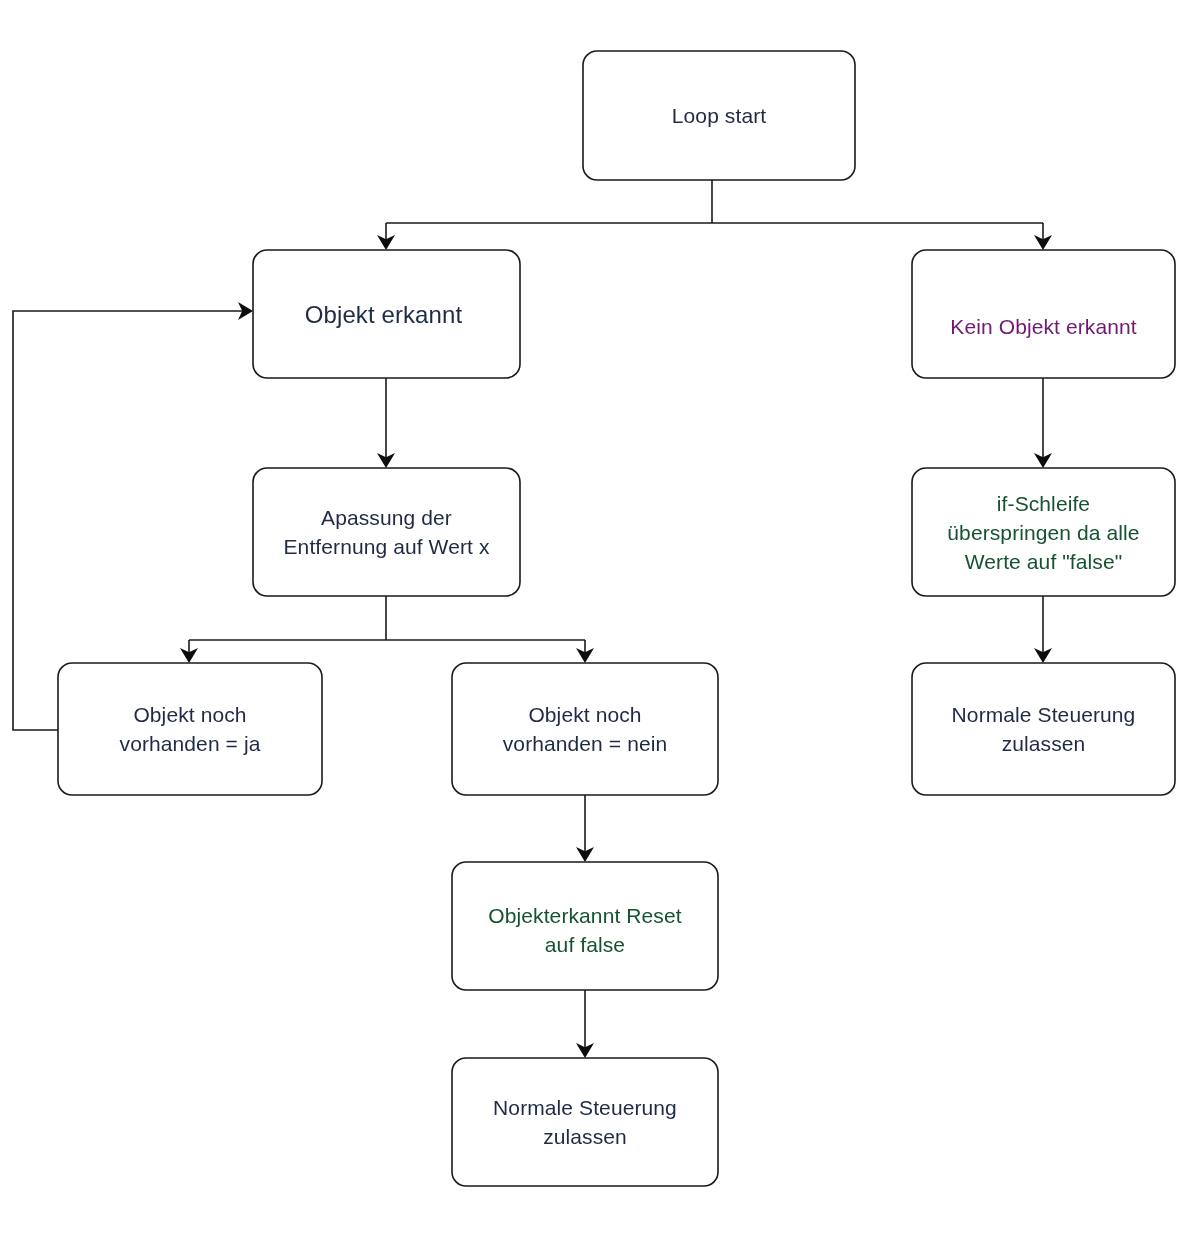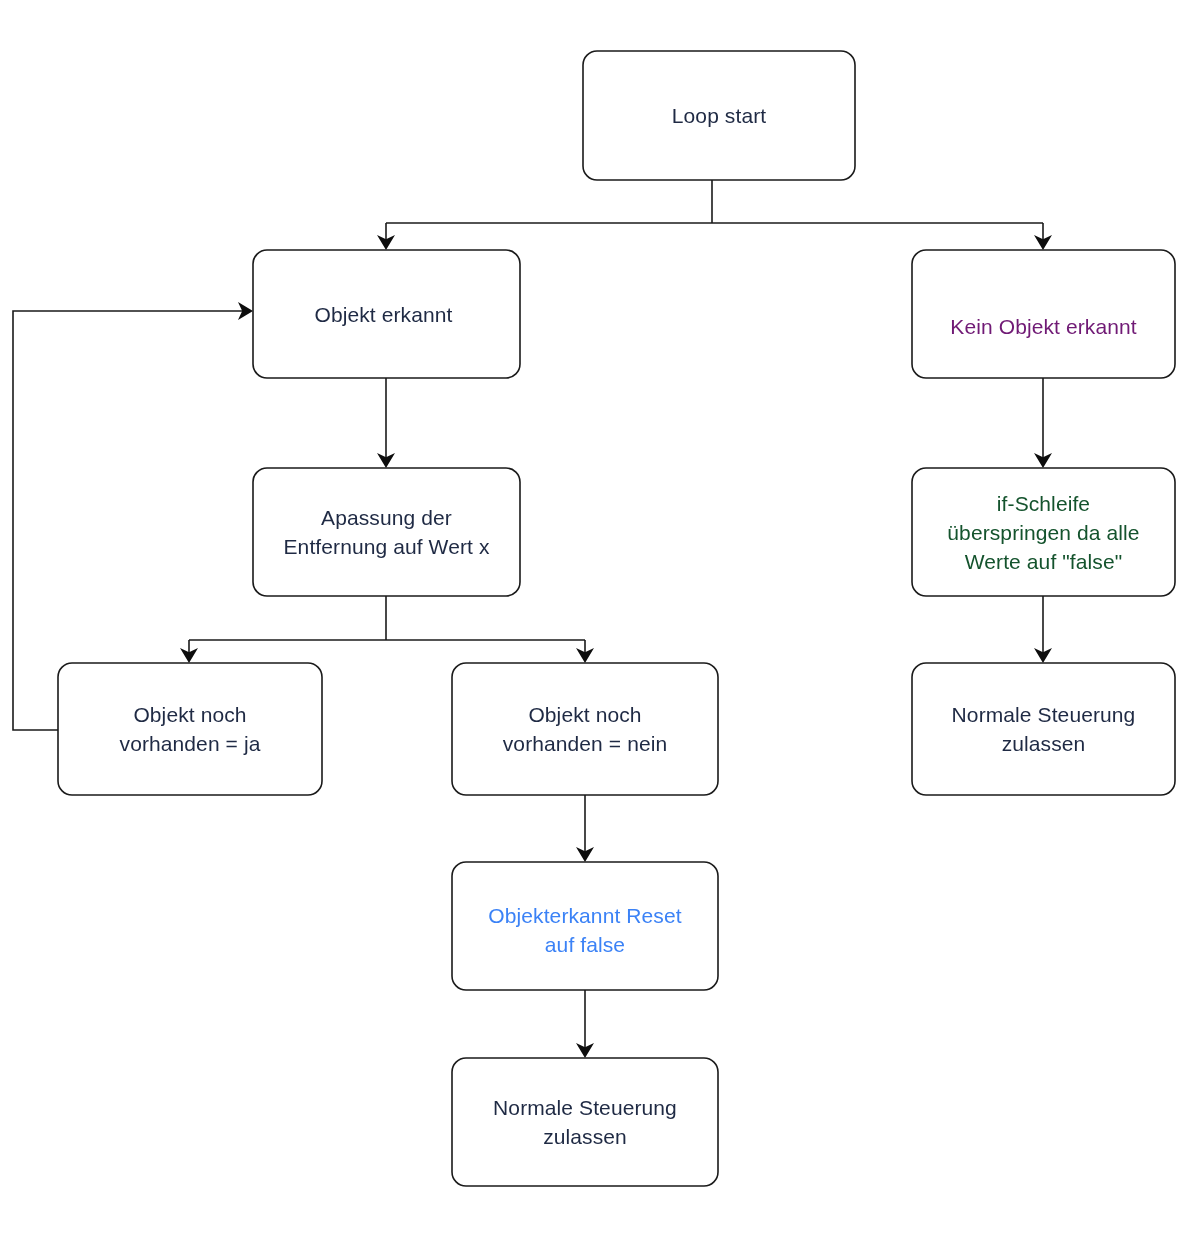--- a/index.html
+++ b/index.html
@@ -128,31 +128,31 @@
         <rect x="912" y="468" width="263" height="128" rx="14" ry="14" class="node-shape" fill="#ffffff" stroke="#1a1a1a" stroke-width="1.6"></rect>
         <rect x="58" y="663" width="264" height="132" rx="14" ry="14" class="node-shape" fill="#ffffff" stroke="#1a1a1a" stroke-width="1.6"></rect>
         <rect x="452" y="663" width="266" height="132" rx="14" ry="14" class="node-shape" fill="#ffffff" stroke="#1a1a1a" stroke-width="1.6"></rect>
         <rect x="912" y="663" width="263" height="132" rx="14" ry="14" class="node-shape" fill="#ffffff" stroke="#1a1a1a" stroke-width="1.6"></rect>
         <rect x="452" y="862" width="266" height="128" rx="14" ry="14" class="node-shape" fill="#ffffff" stroke="#1a1a1a" stroke-width="1.6"></rect>
         <rect x="452" y="1058" width="266" height="128" rx="14" ry="14" class="node-shape" fill="#ffffff" stroke="#1a1a1a" stroke-width="1.6"></rect>
       </g>
   </svg>
   <div id="labels-layer">
       <div class="node-label" style="left: 583px; top: 51px; width: 272px; height: 129px; color: rgb(31, 42, 68); font-size: 21px;">Loop start</div>
-      <div class="node-label" style="left: 253px; top: 250px; width: 261px; height: 128px; color: rgb(31, 42, 68); font-size: 21px;">Objekt erkannt</div>
+      <div class="node-label" style="left: 253px; top: 250px; width: 261px; height: 128px; color: rgb(31, 42, 68); font-size: 24px;">Objekt erkannt</div>
       <div class="node-label" style="left: 912px; top: 250px; width: 263px; height: 153px; color: #701a75; font-size: 21px;">Kein Objekt erkannt</div>
       <div class="node-label" style="left: 253px; top: 468px; width: 267px; height: 128px; color: rgb(31, 42, 68); font-size: 21px; border-radius: 21px;">Apassung der
 Entfernung auf Wert x</div>
       <div class="node-label" style="left: 912px; top: 468px; width: 263px; height: 128px; color: #14532d; font-size: 21px;">if-Schleife
 überspringen da alle
 Werte auf "false"</div>
       <div class="node-label" style="left: 58px; top: 663px; width: 264px; height: 132px; color: rgb(31, 42, 68); font-size: 21px;">Objekt noch
 vorhanden = ja</div>
       <div class="node-label" style="left: 452px; top: 663px; width: 266px; height: 132px; color: rgb(31, 42, 68); font-size: 21px;">Objekt noch
 vorhanden = nein</div>
       <div class="node-label" style="left: 912px; top: 663px; width: 263px; height: 132px; color: rgb(31, 42, 68); font-size: 21px;">Normale Steuerung
 zulassen</div>
-      <div class="node-label" style="left: 452px; top: 862px; width: 266px; height: 136px; color: #3b82f6; font-size: 21px;">Objekterkannt Reset
+      <div class="node-label" style="left: 452px; top: 862px; width: 266px; height: 136px; color: #14532d; font-size: 21px;">Objekterkannt Reset
 auf false</div>
       <div class="node-label" style="left: 452px; top: 1058px; width: 266px; height: 128px; color: rgb(31, 42, 68); font-size: 21px;">Normale Steuerung
 zulassen</div>
     </div>
 </div>
 
 </body></html>

